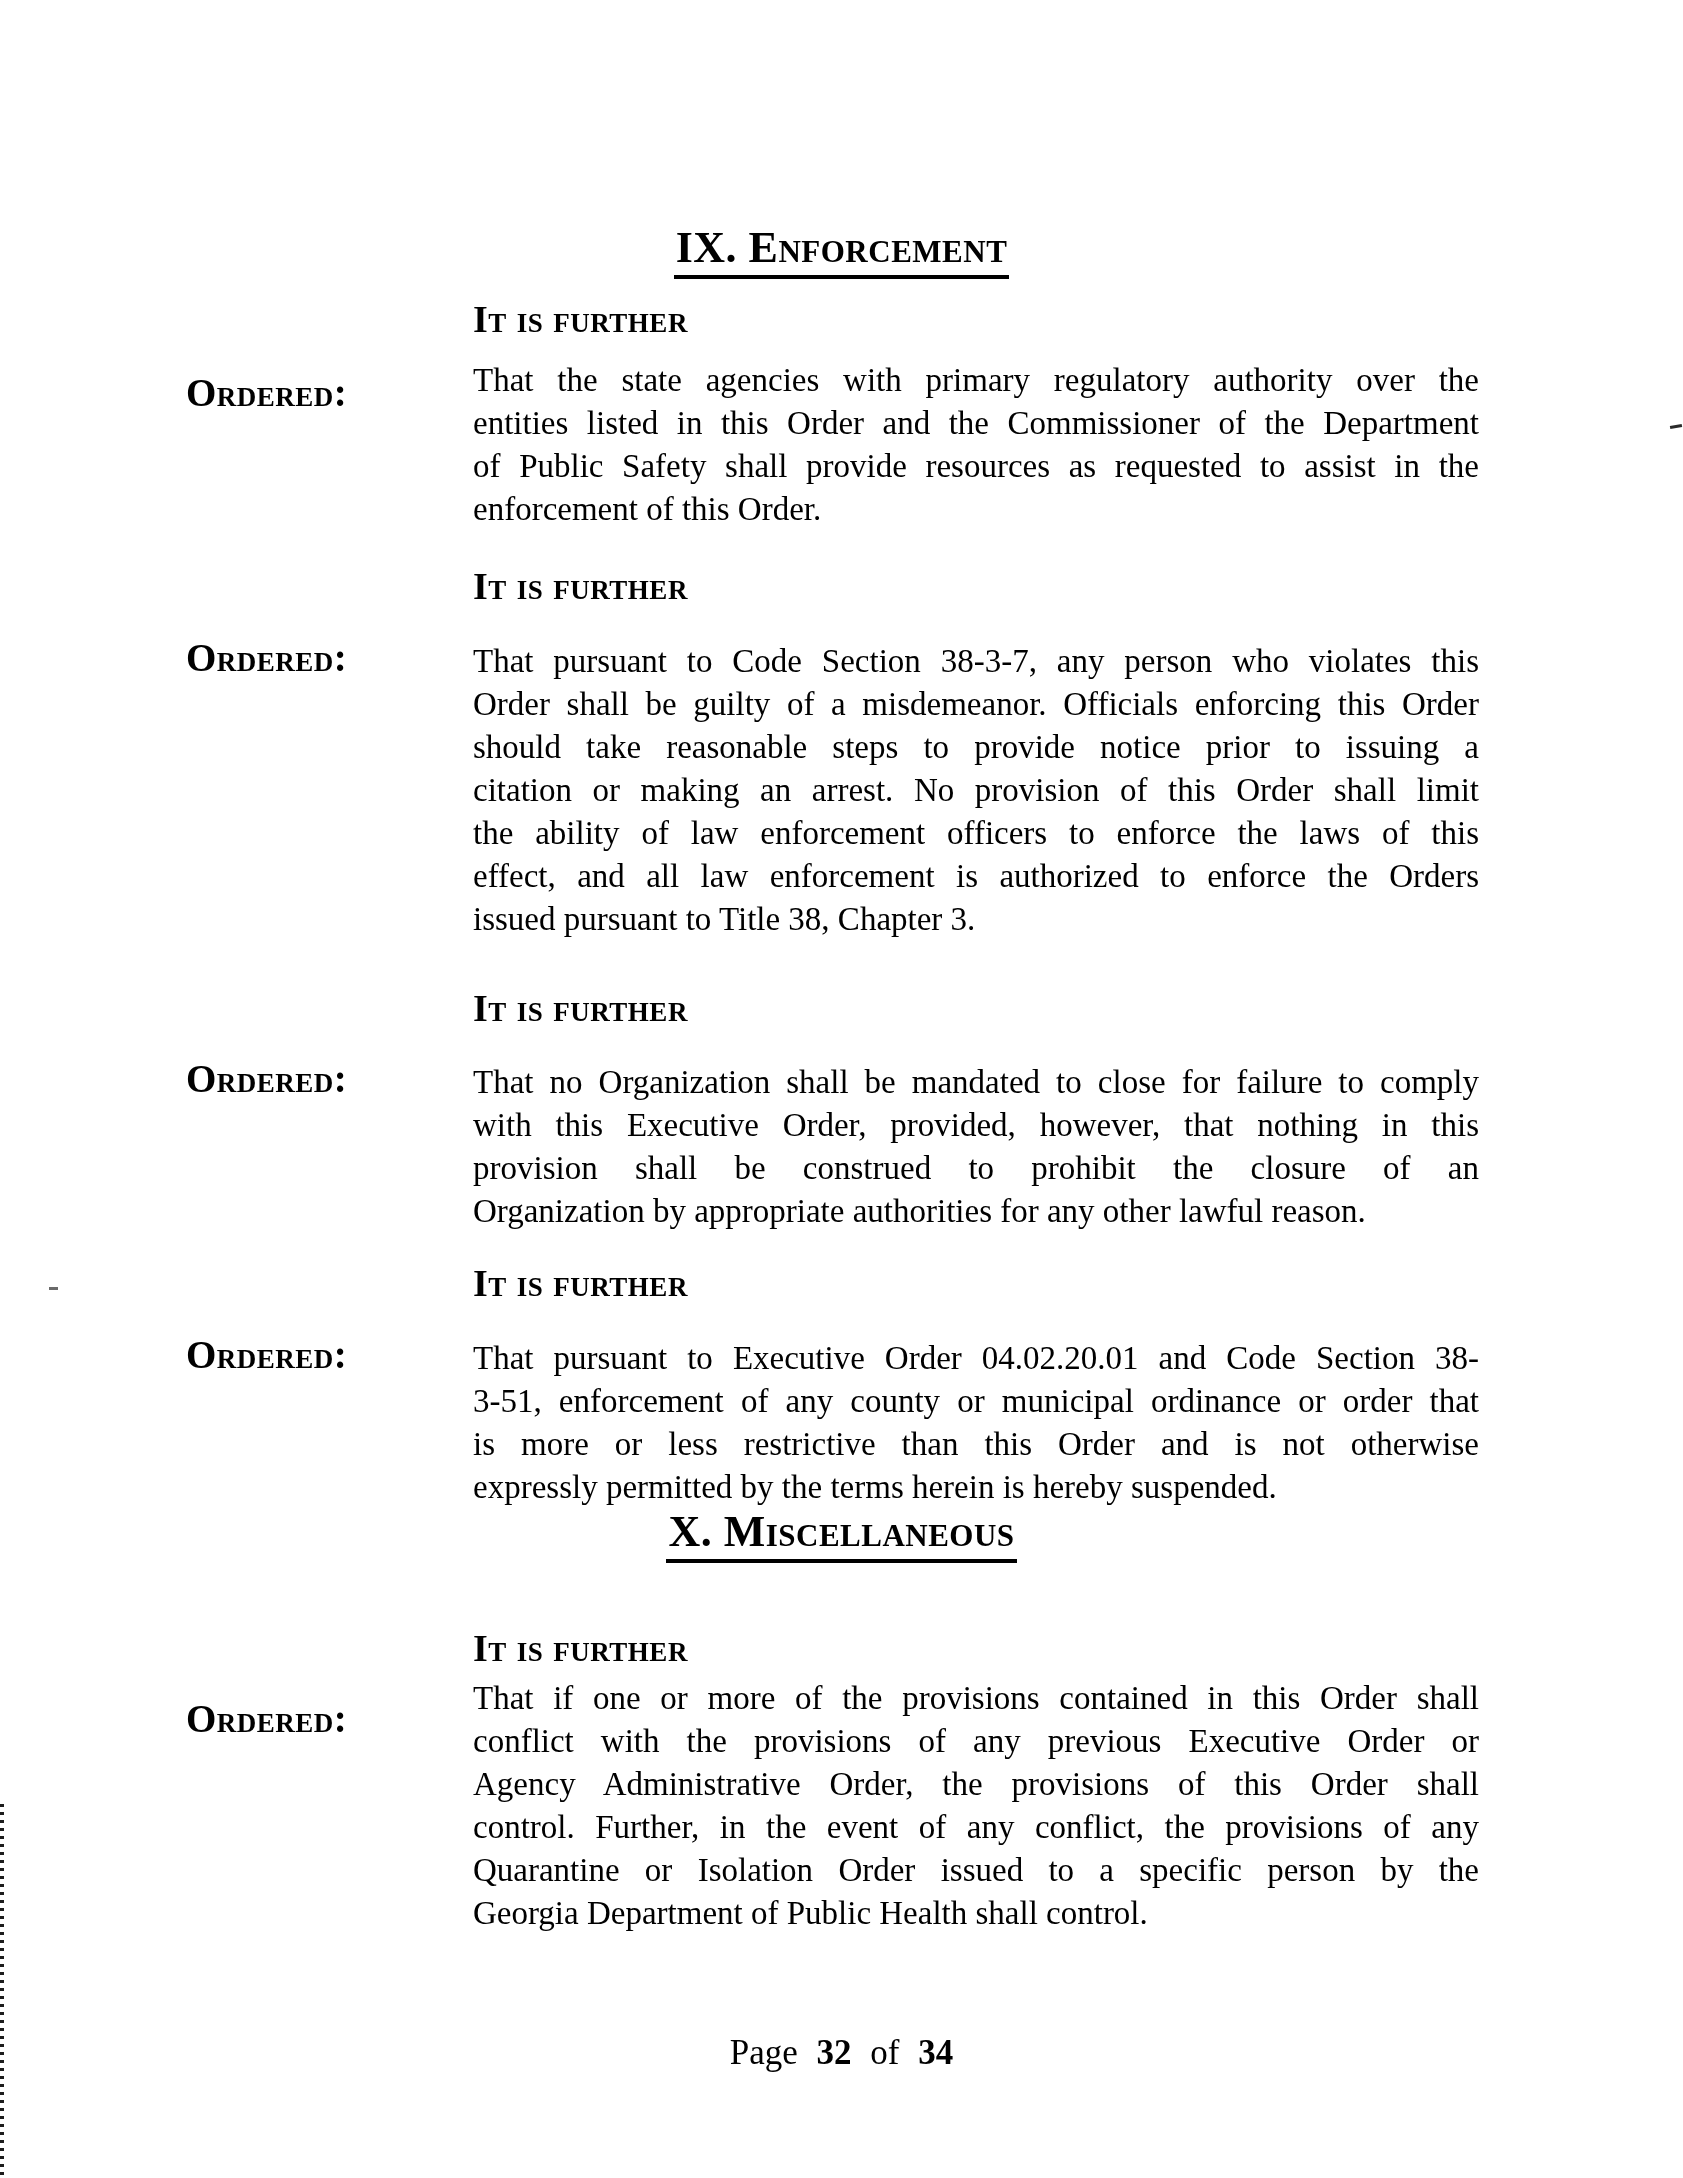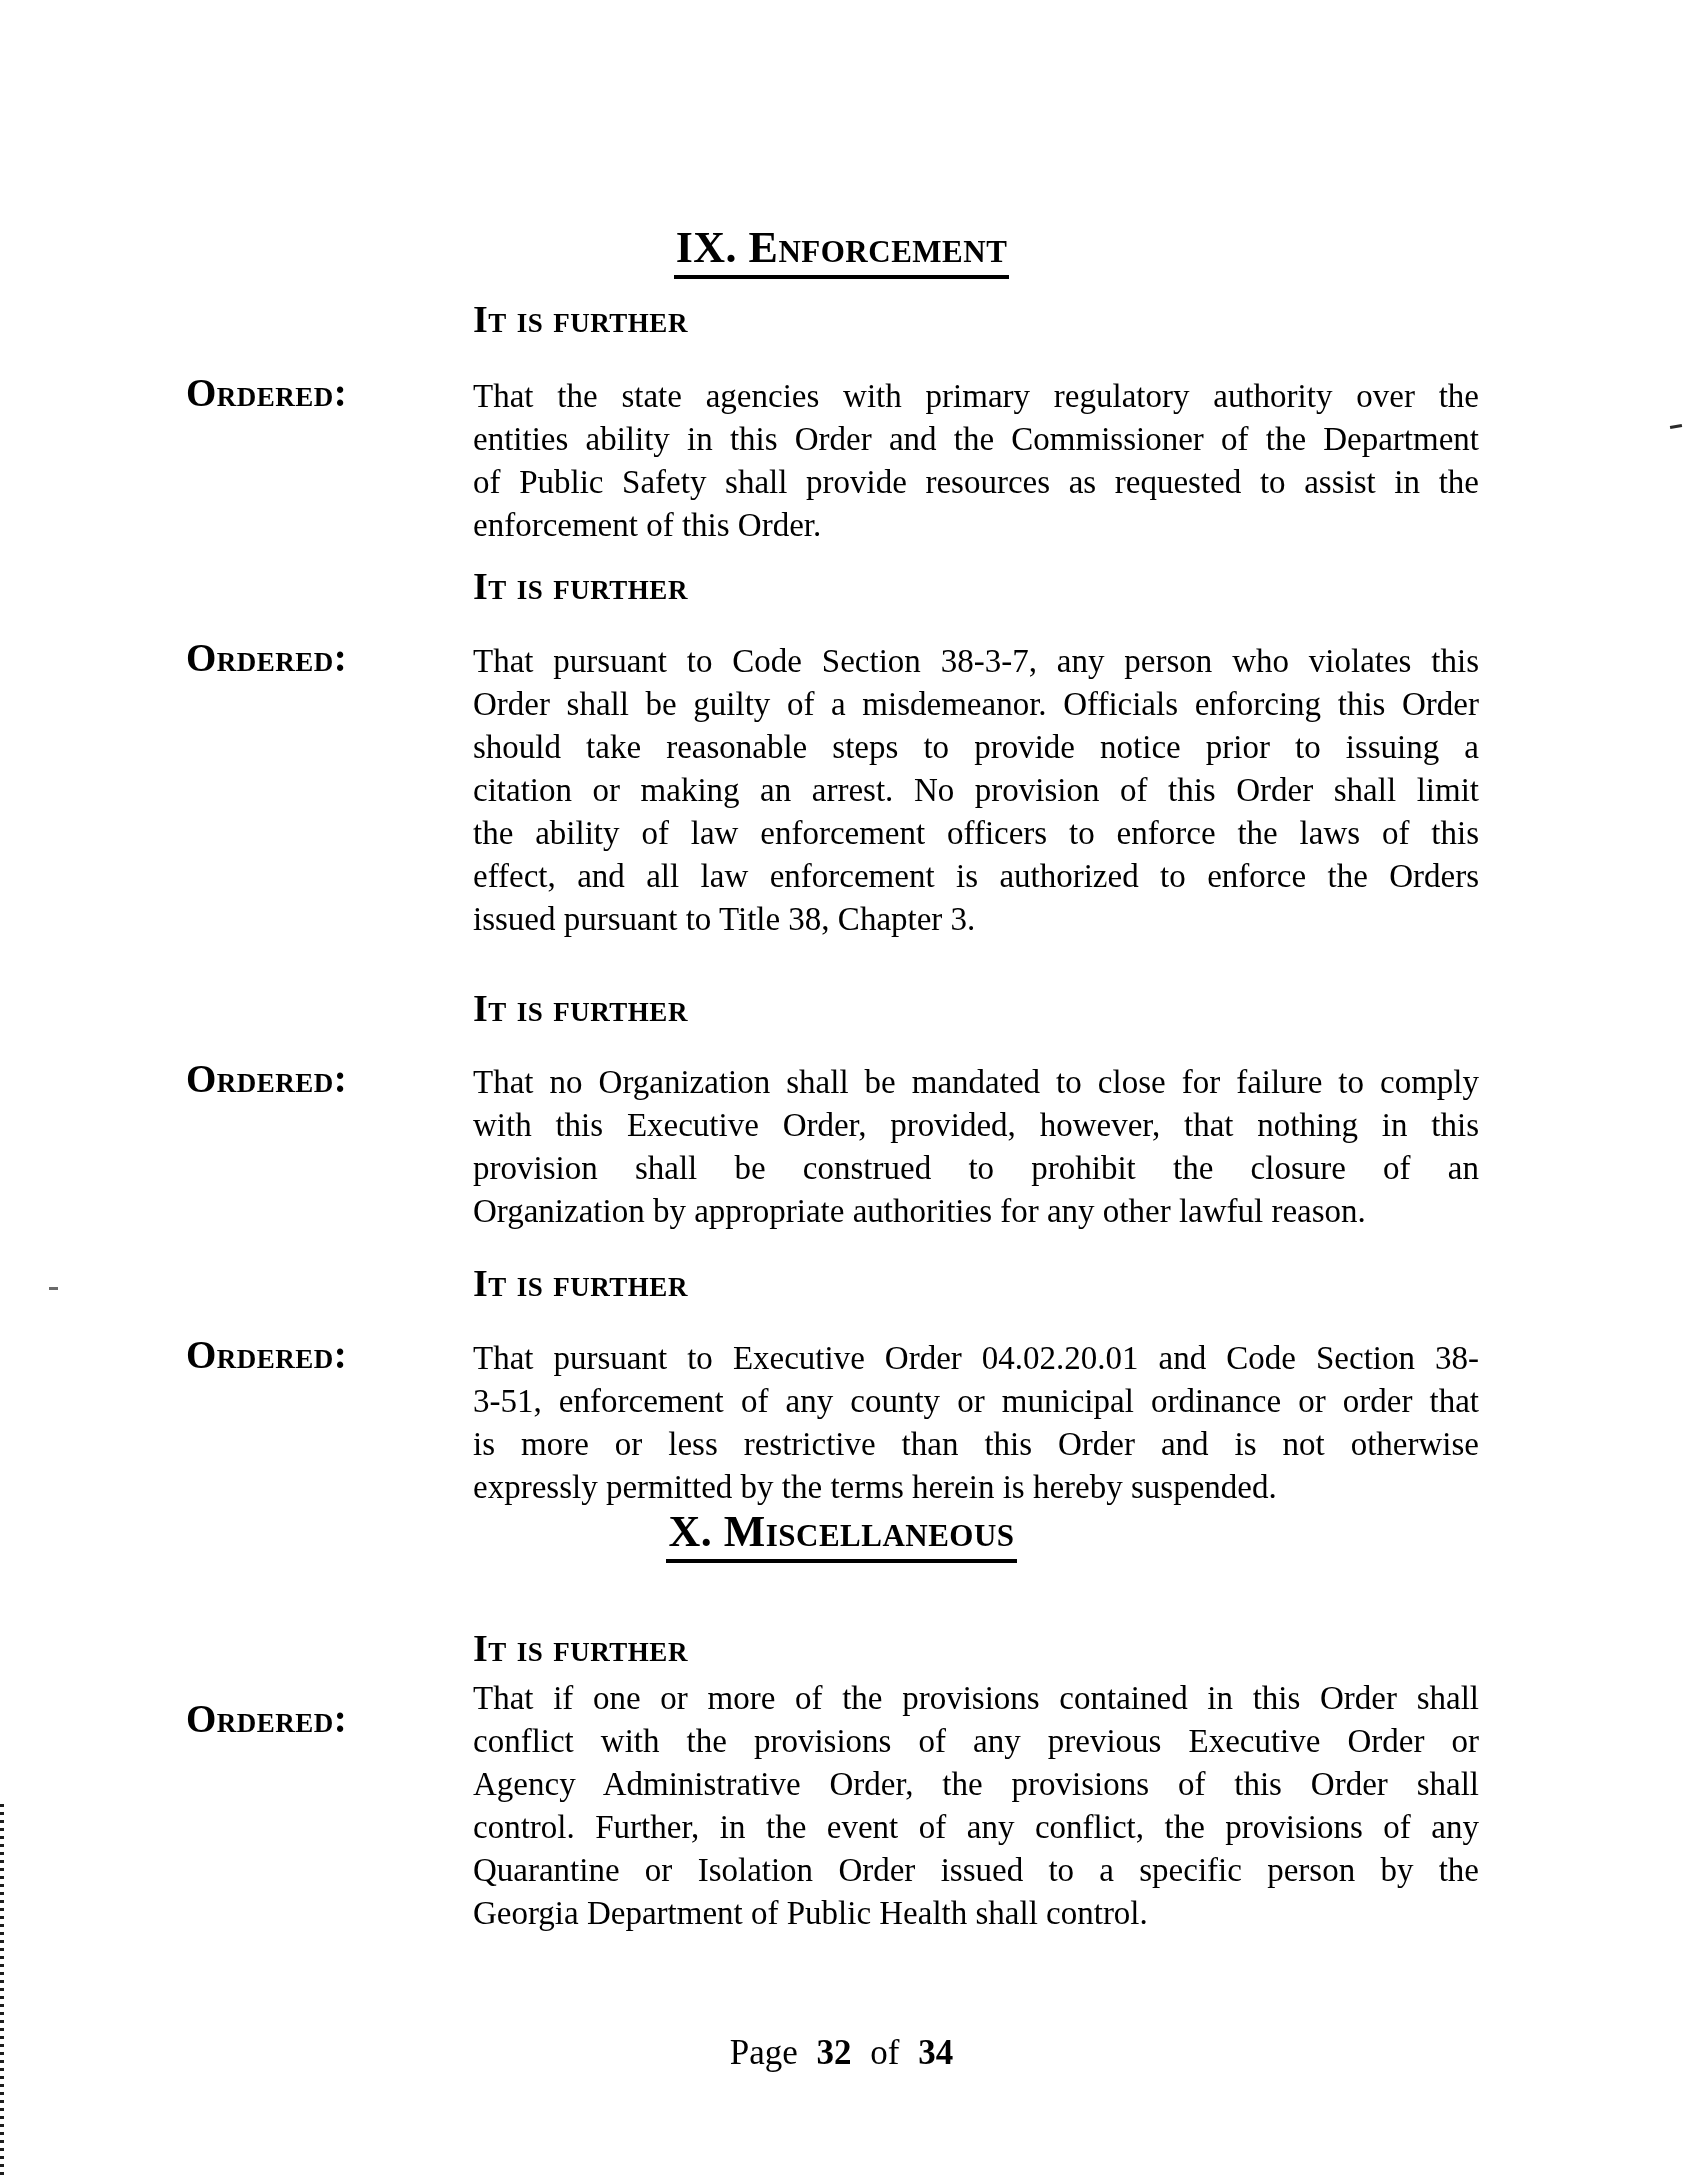--- a/index.html
+++ b/index.html
@@ -90,23 +90,23 @@
 
 <div class="page">
 
   <section style="display:contents">
     <div class="sec-heading" style="top:224px">
       <span class="u">IX. Enforcement</span>
     </div>
 
     <div class="itf" style="top:299px">It is further</div>
     <div class="ordered" style="top:371px">Ordered:</div>
-    <div class="para" style="top:375px">
+    <div class="para" style="top:359px">
         <div class="jl">That the state agencies with primary regulatory authority over the</div>
-        <div class="jl">entities ability in this Order and the Commissioner of the Department</div>
+        <div class="jl">entities listed in this Order and the Commissioner of the Department</div>
         <div class="jl">of Public Safety shall provide resources as requested to assist in the</div>
         <div class="jl last">enforcement of this Order.</div>
       </div>
 
     <div class="itf" style="top:566px">It is further</div>
     <div class="ordered" style="top:636px">Ordered:</div>
     <div class="para" style="top:640px">
         <div class="jl">That pursuant to Code Section 38-3-7, any person who violates this</div>
         <div class="jl">Order shall be guilty of a misdemeanor. Officials enforcing this Order</div>
         <div class="jl">should take reasonable steps to provide notice prior to issuing a</div>

